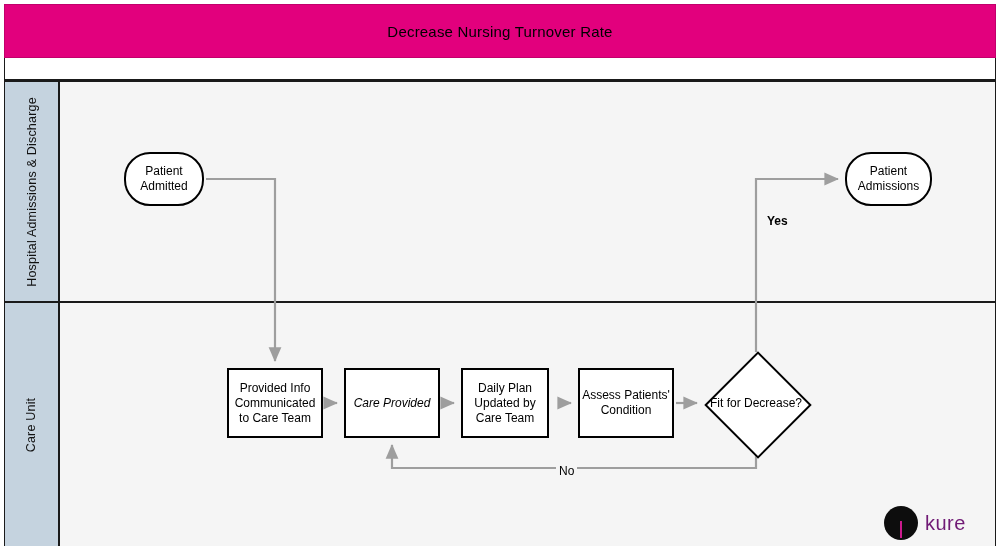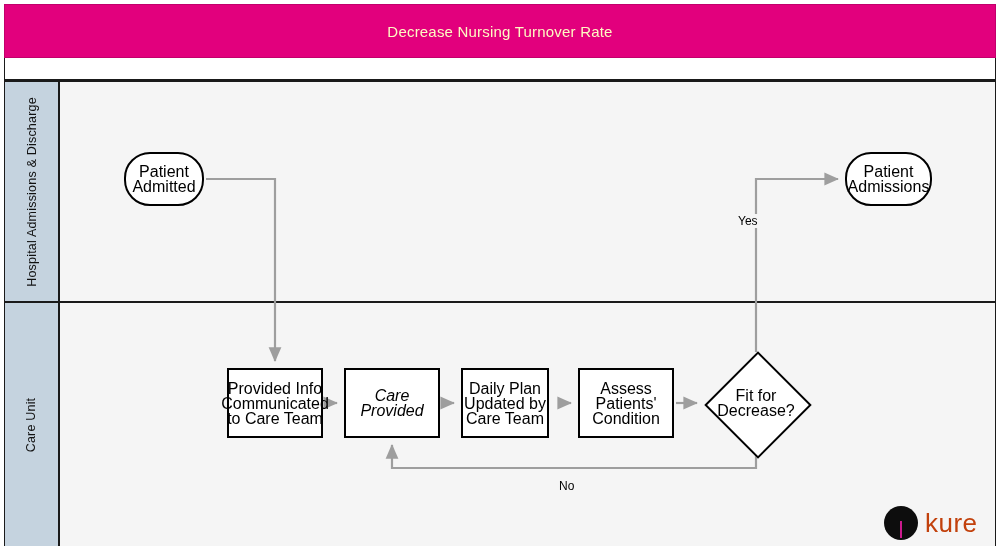--- a/index.html
+++ b/index.html
@@ -28,21 +28,21 @@
     width: 992px;
     height: 54px;
     background: #e2007d;
     border: 1px solid #c2006c;
     box-sizing: border-box;
     display: flex;
     align-items: center;
     justify-content: center;
   }
   .title-bar .title-text {
-    color: #fef9c3;
+    color: #000000;
     font-size: 15px;
     letter-spacing: .2px;
   }
 
   
   .spacer-band {
     position: absolute;
     left: 4px;
     top: 58px;
     width: 992px;
@@ -115,21 +115,21 @@
 
   
   .node {
     position: absolute;
     box-sizing: border-box;
     display: flex;
     align-items: center;
     justify-content: center;
     text-align: center;
     color: #000000;
-    font-size: 16px;
+    font-size: 12px;
     line-height: 15px;
     background: #ffffff;
     z-index: 3;
   }
   .node.terminator {
     border: 2.5px solid #000000;
     border-radius: 26px;
   }
   .node.process {
     border: 2.5px solid #000000;
@@ -189,22 +189,22 @@
     position: absolute;
     left: 50%;
     top: 15px;
     margin-left: -1px;
     width: 2px;
     height: 17px;
     background: #cc1a8d;
   }
   .logo-word {
     margin-left: 7px;
-    font-size: 26px;
-    color: #c2410c;
+    font-size: 20px;
+    color: #701a75;
     letter-spacing: .5px;
     line-height: 1;
   }
 </style>
 </head>
 <body>
 
 <div id="canvas">
 
   <div class="title-bar">
@@ -274,23 +274,23 @@
 
   <div class="node process" style="left:578px; top:368px; width:96px; height:70px;">
     <span class="node-text">Assess Patients' Condition</span>
   </div>
 
   <div class="node decision" style="left:695px; top:352px; width:122px; height:102px;">
     <span class="diamond-shape"></span>
     <span class="node-text">Fit for Decrease?</span>
   </div>
 
-  <div class="edge-label" style="left:735px; top:214px;">Yes</div>
-
-  <div class="edge-label" style="left:556px; top:479px;">No</div>
+  <div class="edge-label" style="left:764px; top:214px;font-weight:bold;">Yes</div>
+
+  <div class="edge-label" style="left:556px; top:464px;">No</div>
 
   <div class="logo">
     <span class="logo-mark">
       <span class="mark-stem"></span>
     </span>
     <span class="logo-word">kure</span>
   </div>
 
 </div>
 

